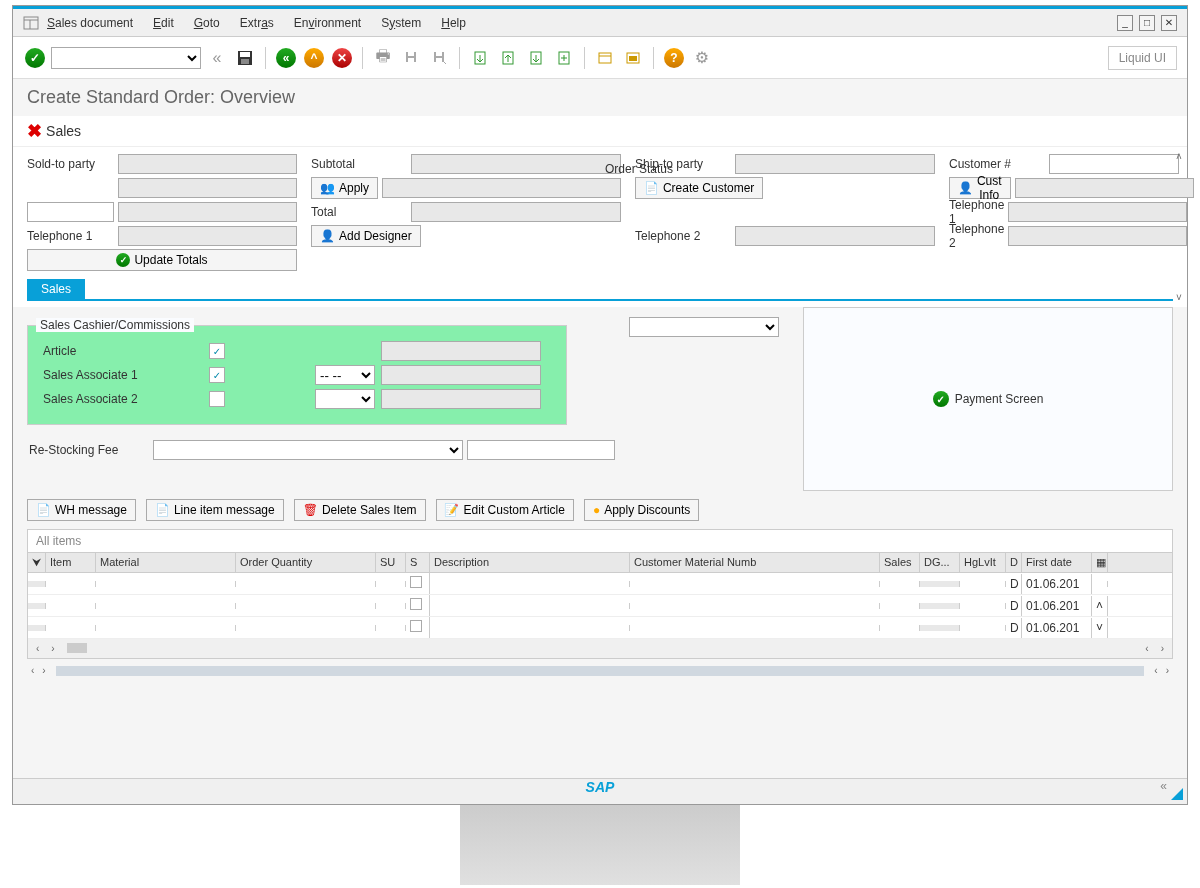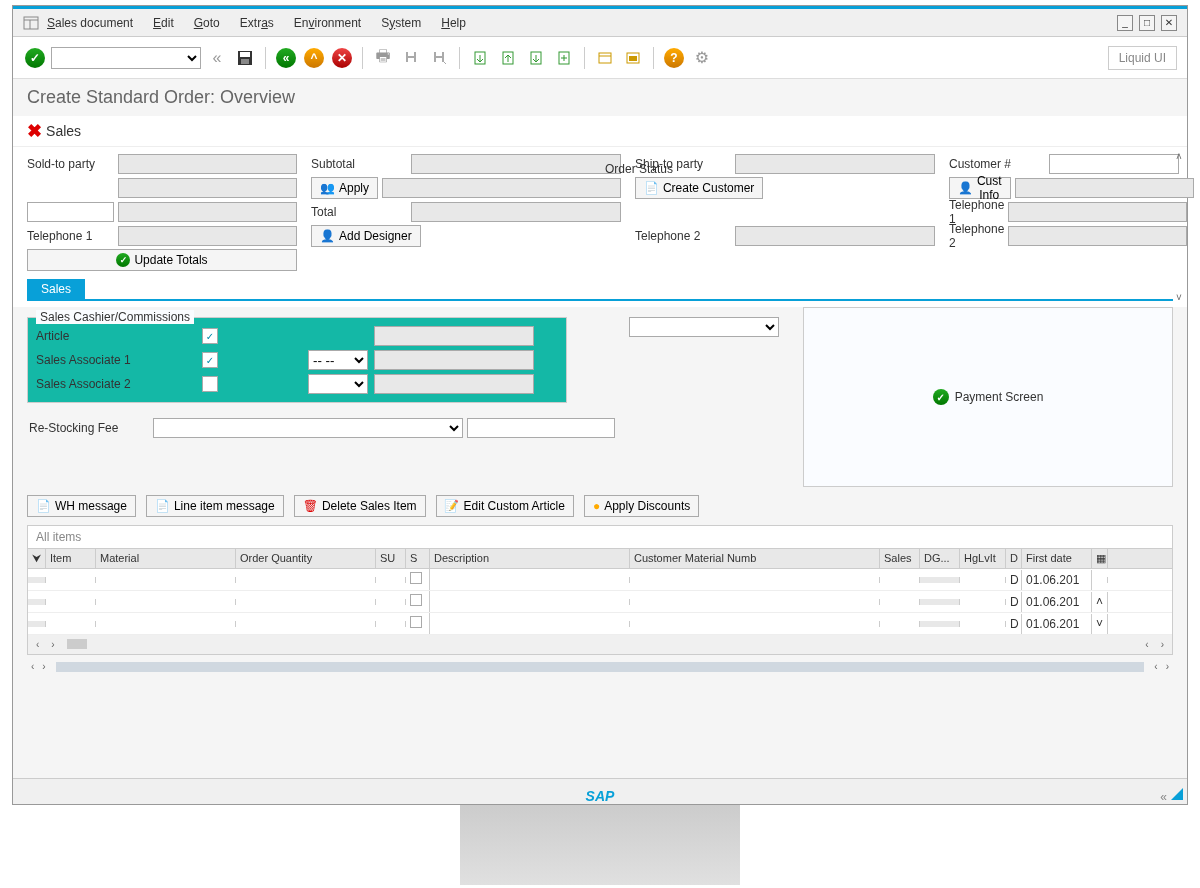--- a/index.html
+++ b/index.html
@@ -36,41 +36,41 @@
 .fld { display:flex; align-items:center; gap:4px; height:22px; }
 .lbl { width: 96px; font-size:12px; }
 .inp { height: 20px; border: 1px solid #aaa; background:#fff; flex:1; }
 .inp.ro { background:#e8e8e8; }
 .inp.hi { outline: 1px dashed #f55; outline-offset: 1px; }
 .btn { border: 1px solid #aaa; background:#f5f5f5; padding: 2px 8px; height:22px; display:inline-flex; align-items:center; gap:4px; cursor:pointer; font-size:12px; }
 
 .tab-strip { margin-top: 8px; border-bottom: 2px solid #08a0d8; }
 .tab { display:inline-block; background:#08a0d8; color:#fff; padding:3px 14px; font-size:12px; }
 
-.section { border: 1px solid #ccc; margin: 10px 14px 4px; padding: 8px; background:#14b8a6; position:relative; }
+.section { border: 1px solid #ccc; margin: 18px 14px 4px; padding: 15px; background:#86efac; position:relative; }
 .sec-title { position:absolute; top:-8px; left:8px; background:#fafcff; padding:0 4px; font-size:12px; }
 .sec-grid { display:grid; grid-template-columns: 160px 100px 60px 160px; gap: 4px 6px; align-items:center; }
 .sel { height:20px; border:1px solid #aaa; background:#fff; }
 .chk { width:16px; height:16px; border:1px solid #aaa; background:#fff; display:inline-flex; align-items:center; justify-content:center; color:#08a; font-size:10px; }
 
 .mid-row { display:flex; gap:14px; margin: 0 14px; }
 .mid-left { flex: 1; }
 .mid-right { width: 370px; border:1px solid #ccc; background:#fafcff; display:flex; align-items:center; justify-content:center; min-height:180px; }
 .pay-row { display:flex; align-items:center; gap:6px; }
 
 .action-row { margin: 8px 14px; display:flex; gap:10px; }
 
 .grid-area { margin: 6px 14px; border:1px solid #ccc; background:#fff; }
 .grid-title { padding:4px 8px; color:#888; }
 .grid-head { display:flex; background:#e8e8e8; border-top:1px solid #ccc; border-bottom:1px solid #ccc; font-size:11px; }
 .gc { border-right:1px solid #ccc; padding:3px 4px; overflow:hidden; white-space:nowrap; }
 .grid-row { display:flex; border-bottom:1px solid #eee; height:22px; align-items:center; }
 .grid-scroll { display:flex; justify-content:center; gap:4px; padding:4px; background:#f0f0f0; }
 
-.bottom-bar { position:absolute; bottom:0; left:0; right:0; height:26px; background:#f0f0f0; border-top:1px solid #ccc; display:flex; align-items:flex-end; justify-content:center; }
+.bottom-bar { position:absolute; bottom:0; left:0; right:0; height:26px; background:#f0f0f0; border-top:1px solid #ccc; display:flex; align-items:flex-start; justify-content:center; }
 .sap-logo { font-weight:bold; color:#08a0d8; font-style:italic; font-size:14px; }
 .corner { position:absolute; right:4px; bottom:4px; width:0; height:0; border-left:12px solid transparent; border-bottom:12px solid #08a0d8; }
 
 .ico-gray { color:#999; font-size:16px; }
 .svg-ico { width:16px; height:16px; }
 .chev { font-size:10px; color:#666; cursor:pointer; padding:0 4px; }
 </style>
 </head>
 <body>
 

